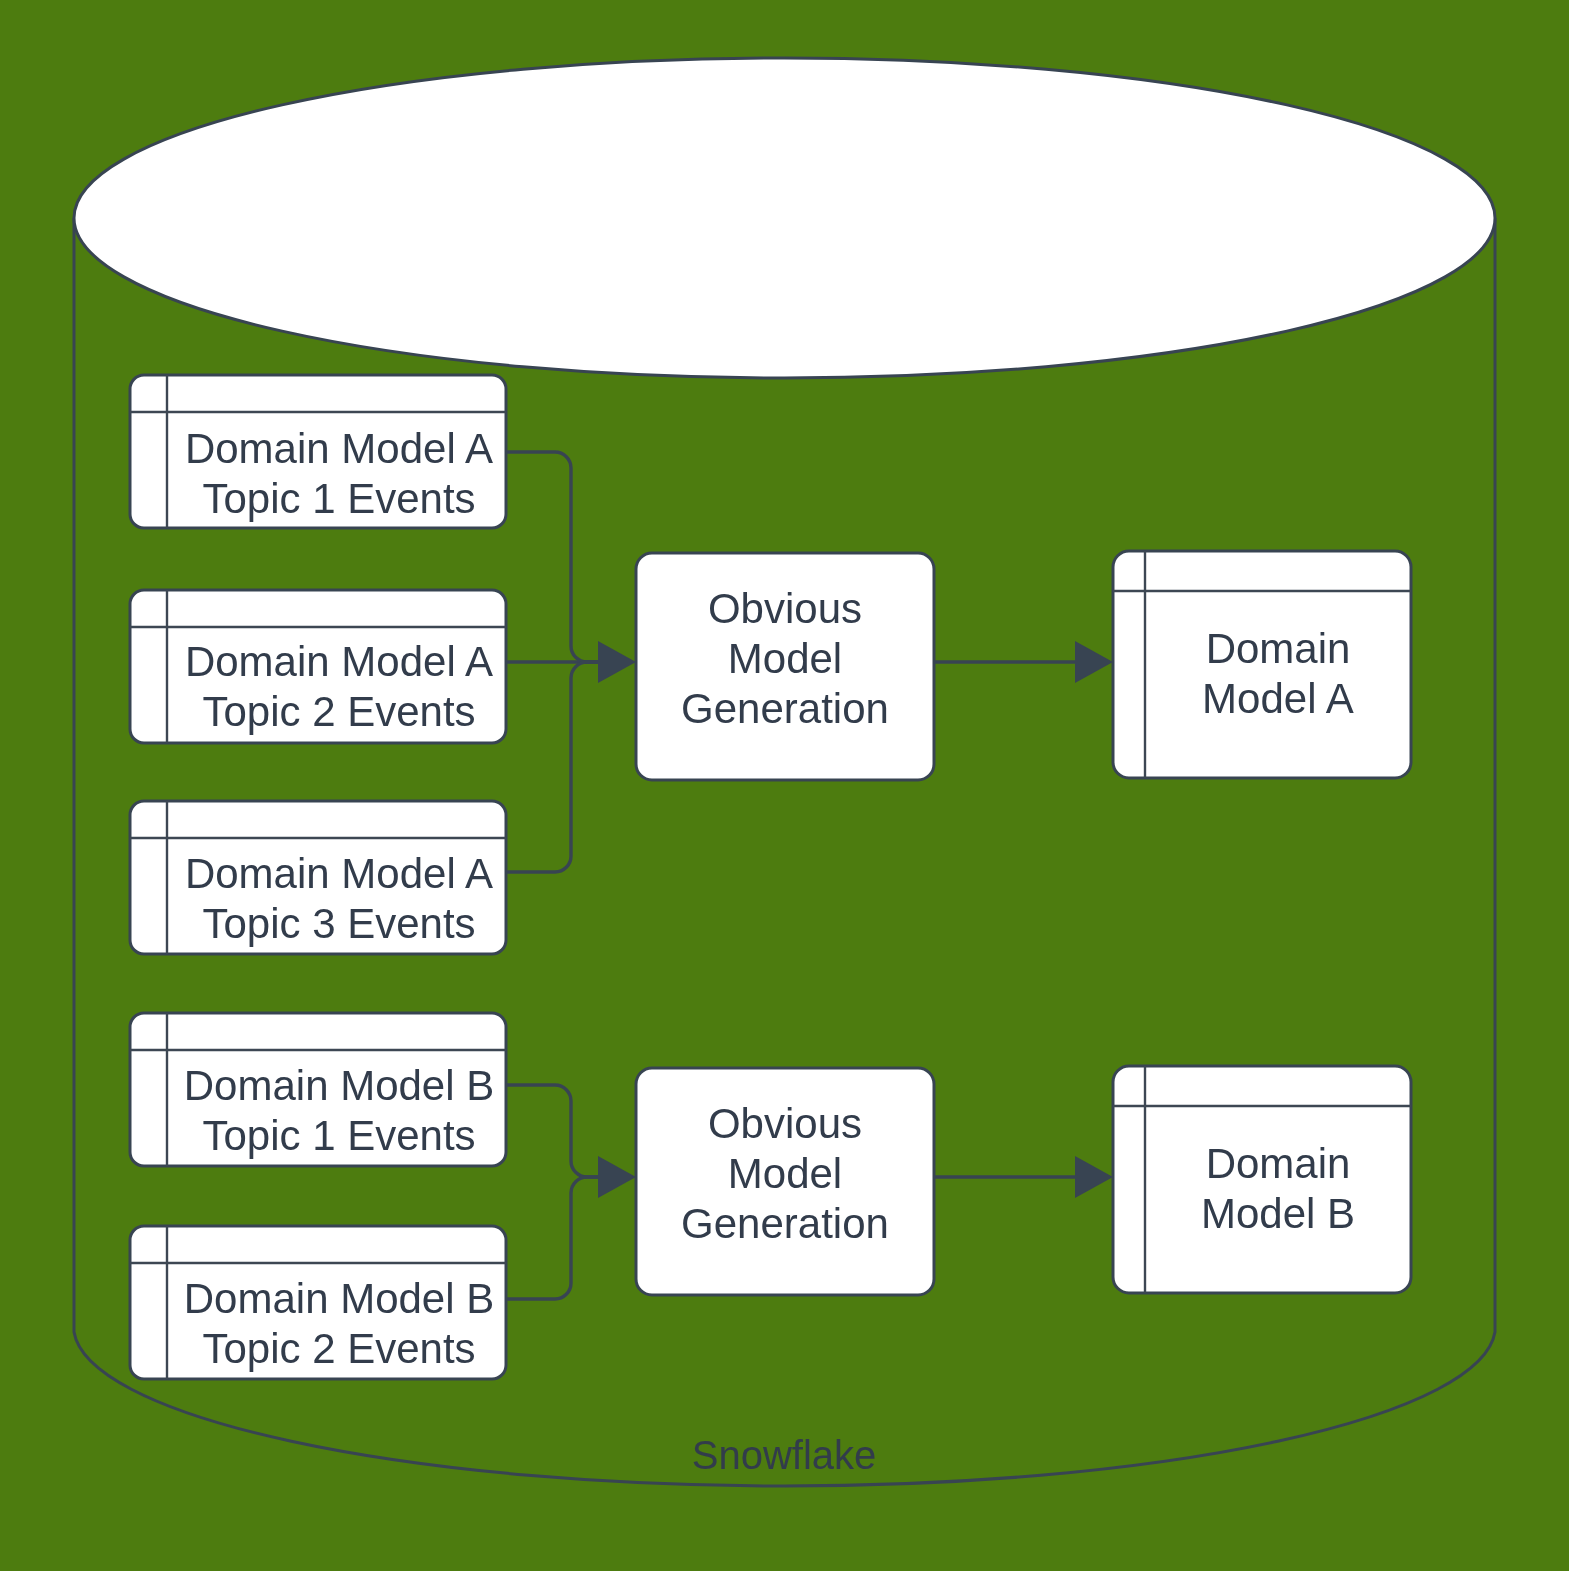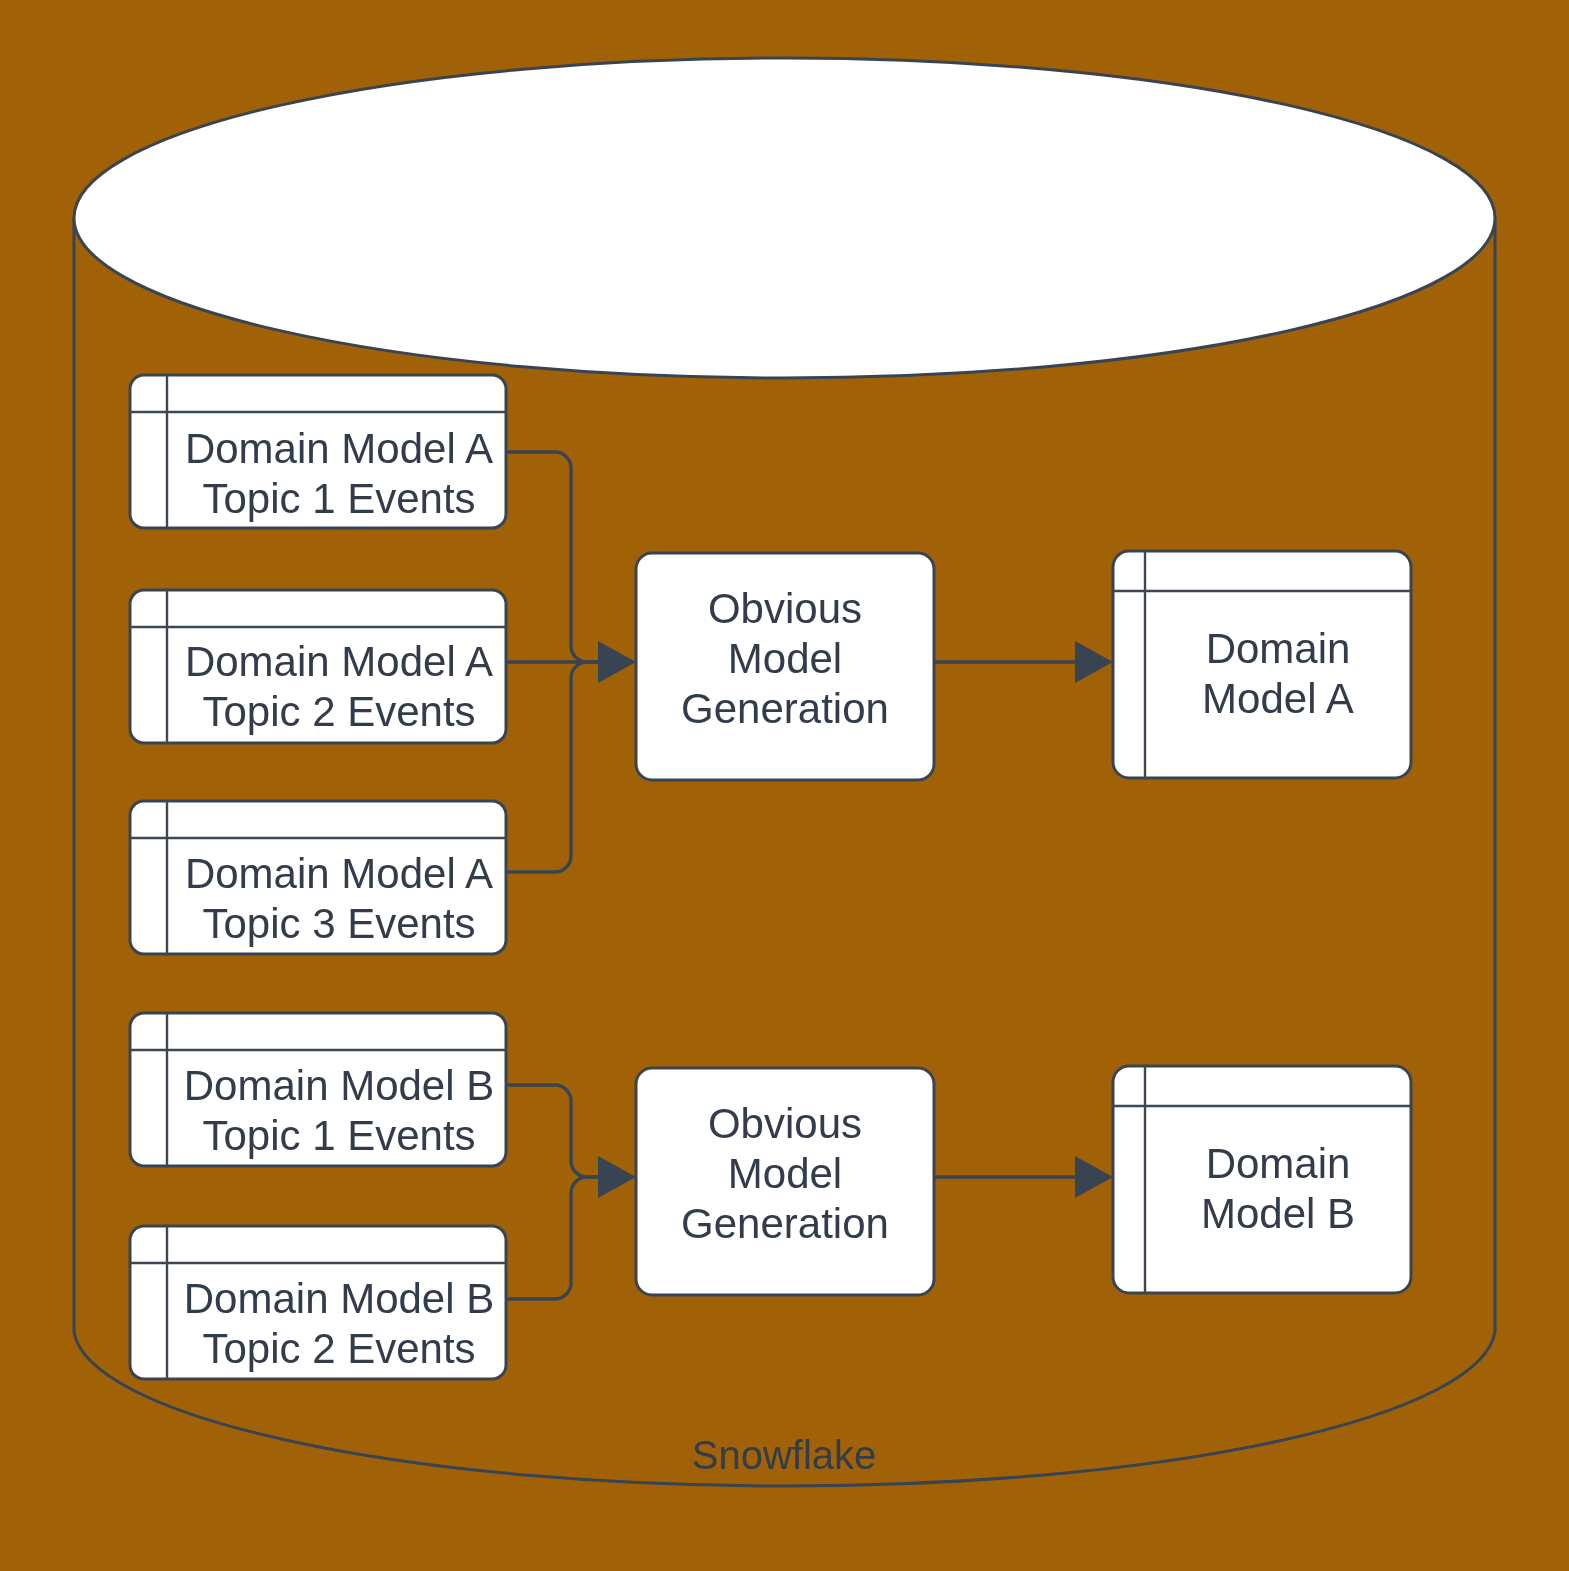--- a/index.html
+++ b/index.html
@@ -10,21 +10,21 @@
   body {
     width: 1569px;
     height: 1571px;
     font-family: "Liberation Sans", sans-serif;
     overflow: hidden;
   }
   #diagram-root {
     position: relative;
     width: 1569px;
     height: 1571px;
-    background: #a16207;
+    background: #4d7c0f;
   }
   svg#diagram {
     display: block;
     width: 1569px;
     height: 1571px;
   }
   .stroke {
     fill: none;
     stroke: #384452;
     stroke-width: 3;

